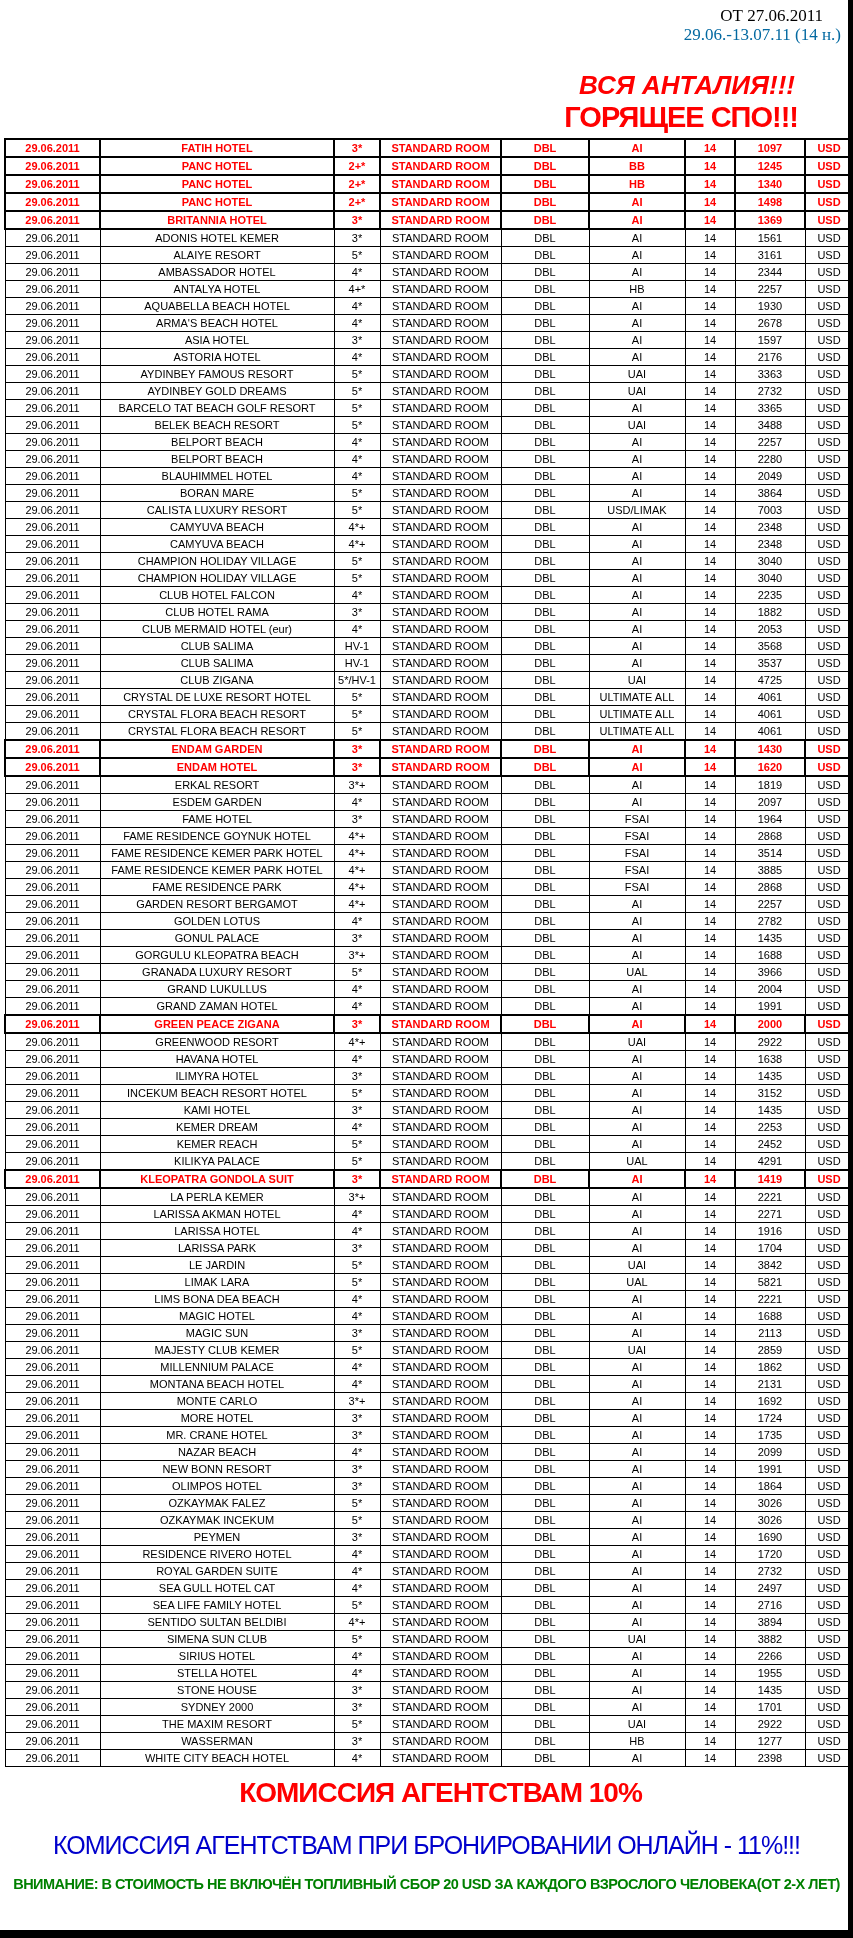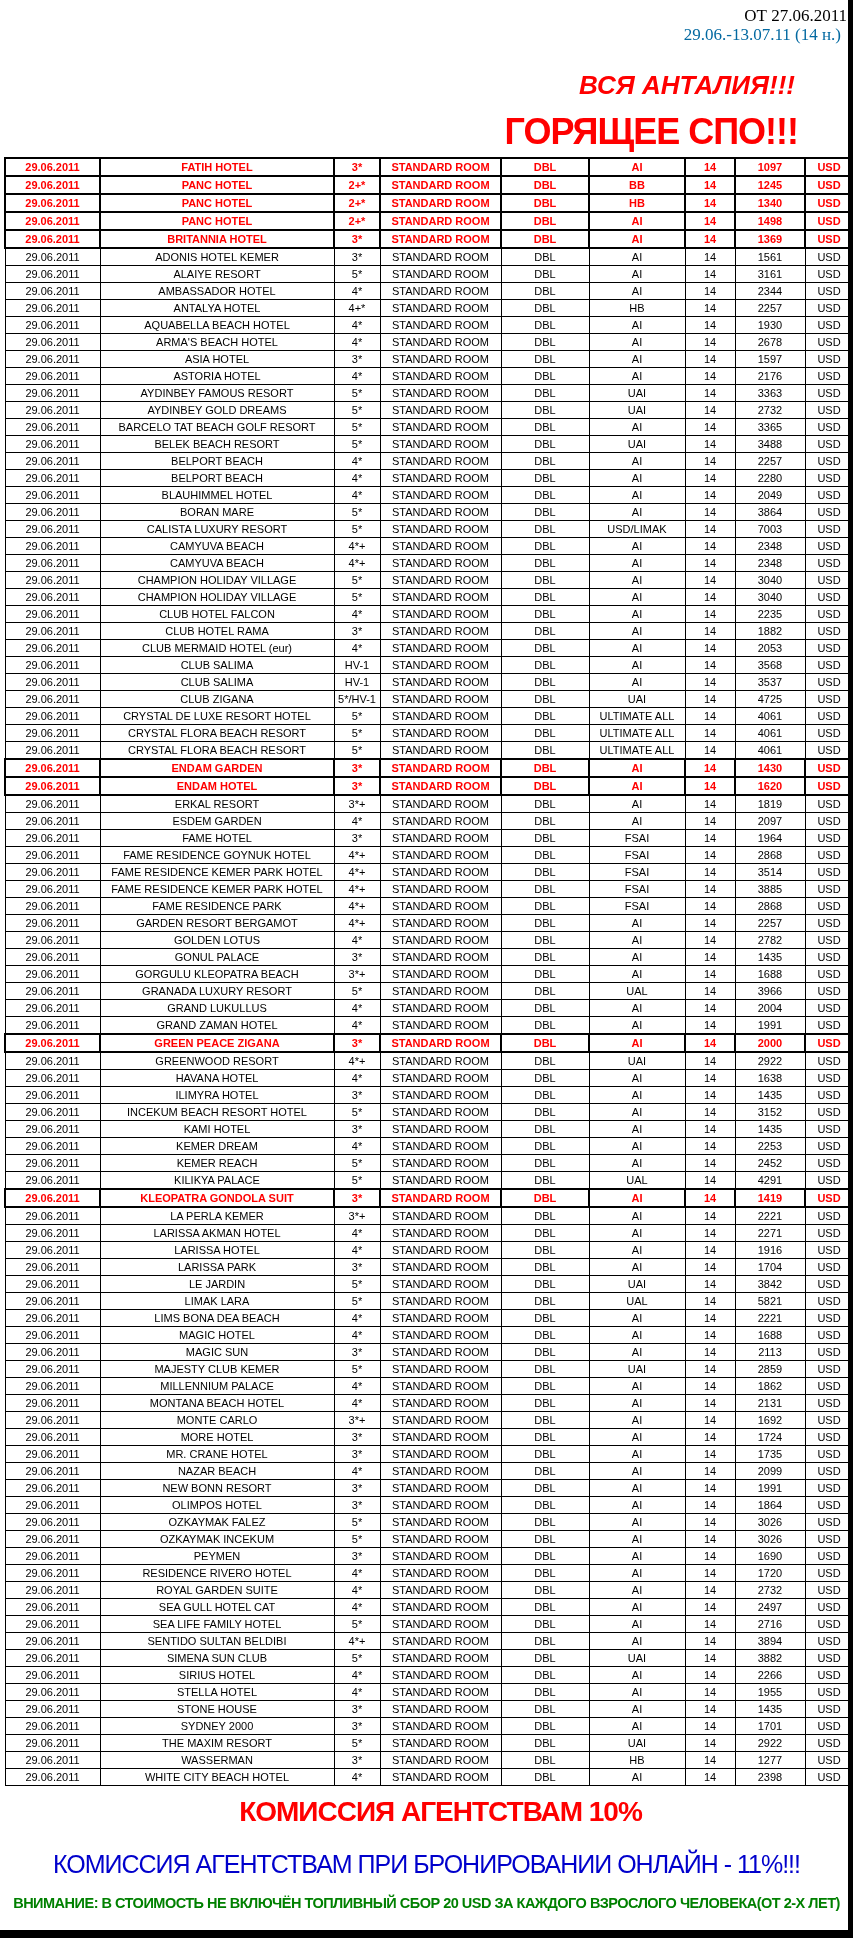--- a/index.html
+++ b/index.html
@@ -17,40 +17,40 @@
     background: #000;
   }
   .page-bottom-border {
     position: absolute; left: 0; bottom: 0;
     width: 100%; height: 8px;
     background: #000;
   }
   
   .header { padding-top: 6px; }
   .hdr-date {
-    text-align: right; padding-right: 6px;
+    text-align: right; padding-right: 30px;
     font-family: "Liberation Serif", serif;
     font-size: 17px; line-height: 19px; color: #000;
   }
   .hdr-period {
     text-align: right; padding-right: 12px;
     font-family: "Liberation Serif", serif;
     font-size: 17px; line-height: 19px; color: #0369a1;
   }
   .hdr-region {
     margin-top: 26px;
     text-align: right; padding-right: 58px;
     font-size: 26px; font-weight: bold; font-style: italic;
     color: #ff0000;
     margin-left: 19px;
   }
   .hdr-promo {
-    margin-top: 10px; margin-bottom: 3px;
+    margin-bottom: 3px;
     text-align: right; padding-right: 55px;
-    font-size: 36px; font-weight: bold;
+    font-size: 29px; font-weight: bold;
     color: #ff0000; letter-spacing: -1px;
   }
   
   table.price {
     border-collapse: collapse;
     table-layout: fixed;
     width: 848px;
     margin: 4px;
   }
   table.price td {

